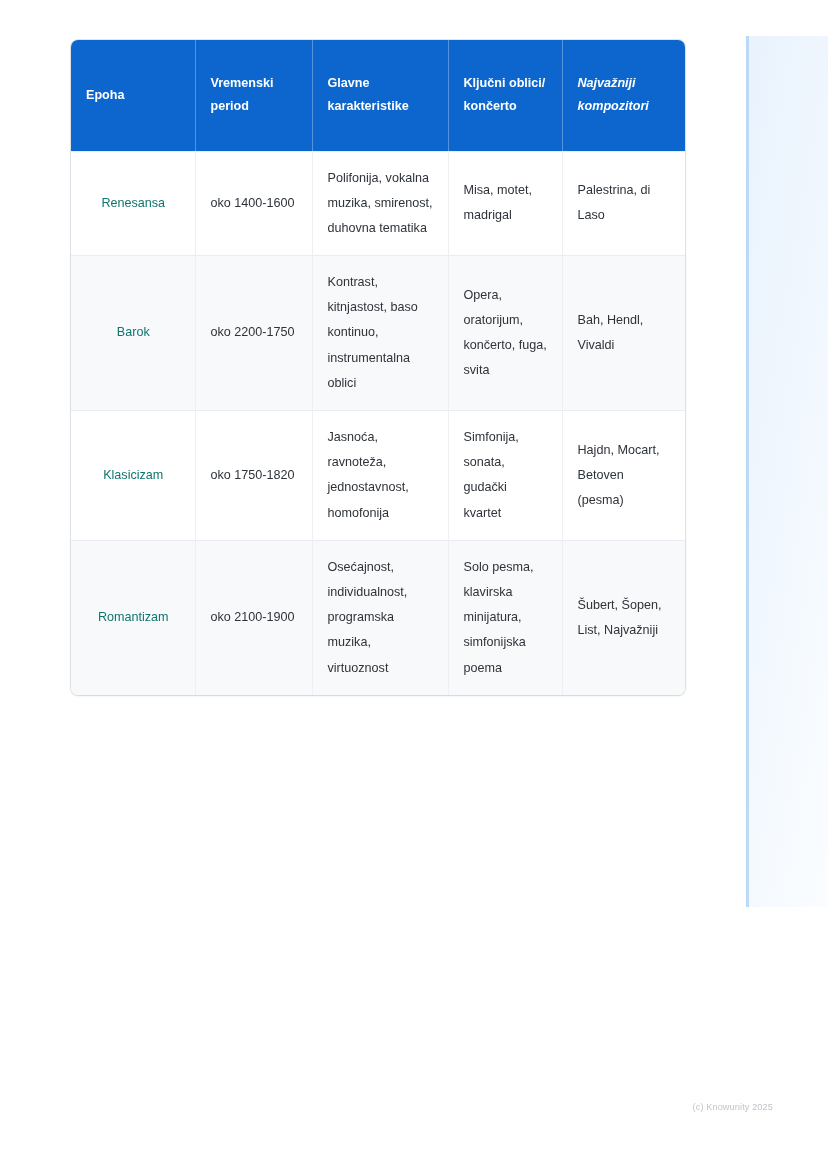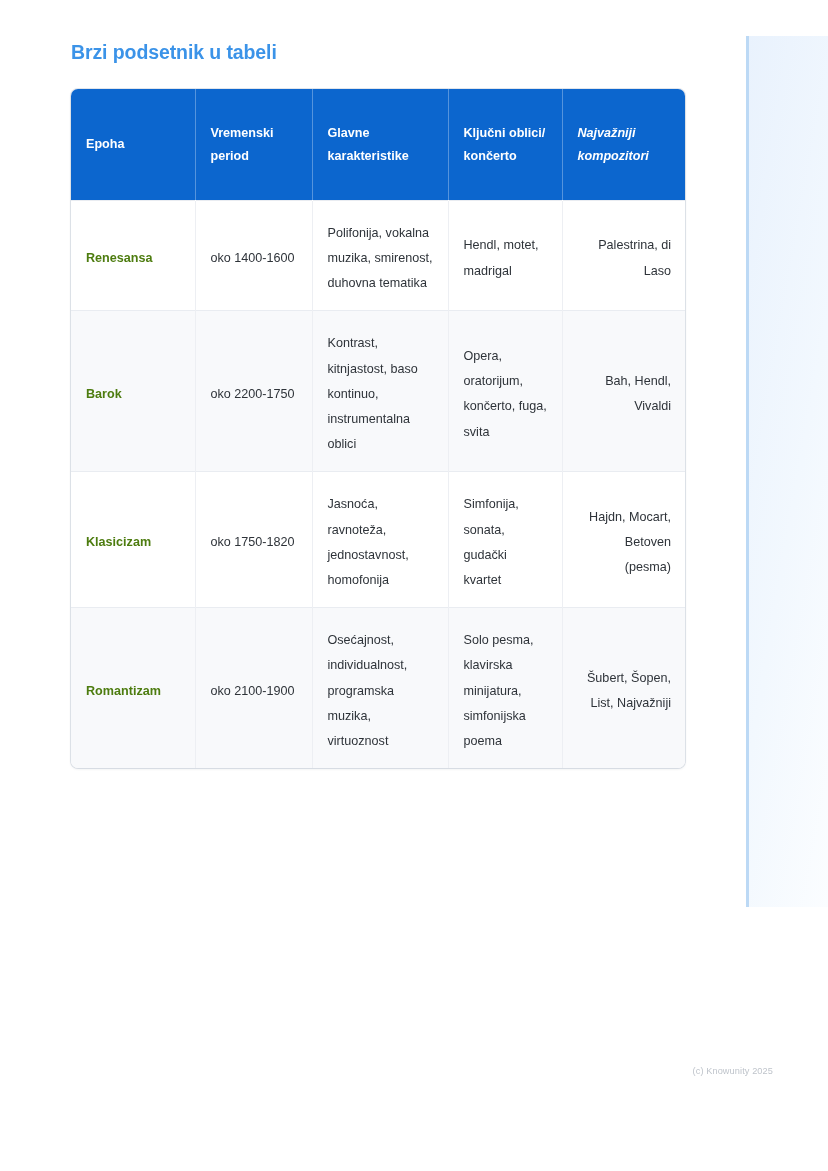--- a/index.html
+++ b/index.html
@@ -54,21 +54,20 @@
   }
 
   
   .table-wrap {
     width: 614px;
     border-radius: 7px;
     overflow: hidden;
     box-shadow: 0 1px 3px rgba(15, 30, 60, 0.09),
                 0 0 0 1px rgba(225, 229, 236, 0.9);
     background: #ffffff;
-    margin-top: 25px;
   }
 
   table.reference-table {
     border-collapse: collapse;
     width: 100%;
     table-layout: fixed;
   }
 
   table.reference-table thead th {
     background: #0c66ce;
@@ -85,72 +84,71 @@
   }
   table.reference-table thead th:last-child {
     border-right: none;
     font-style: italic;
   }
 
   table.reference-table tbody td {
     font-size: 12.6px;
     color: #2e3339;
     vertical-align: middle;
-    padding: 20px 14px 14px 15px;
+    padding: 14px 14px 14px 15px;
     line-height: 2.0;
     border-right: 1px solid #edeff3;
     border-top: 1px solid #e9ecf1;
     box-sizing: border-box;
     word-wrap: break-word;
   }
   table.reference-table tbody td:last-child {
     border-right: none;
-    text-align: right;
   }
 
   table.reference-table tbody td.era-cell {
-    font-weight: bold;
-    color: #4d7c0f;
+    font-weight: normal;
+    color: #0f766e;
+    text-align: center;
   }
 
   table.reference-table tbody tr.alt td {
     background: #f8f9fb;
   }
   table.reference-table tbody tr:not(.alt) td {
     background: #ffffff;
   }
 
   
   col.c0 { width: 124px; }
   col.c1 { width: 117px; }
   col.c2 { width: 136px; }
   col.c3 { width: 114px; }
   col.c4 { width: 123px; }
 
   
   .footer-credit {
     position: absolute;
     right: 55px;
-    top: 1066px;
+    top: 1102px;
     font-size: 9.2px;
     color: #bfc4cb;
     letter-spacing: 0.1px;
     white-space: nowrap;
   }
 </style>
 </head>
 <body>
 
 <div class="page">
 
   <div class="side-panel"></div>
 
   <div class="content">
 
-    <h1 class="page-title">Brzi podsetnik u tabeli</h1>
 
     <div class="table-wrap">
       <table class="reference-table">
         <colgroup>
           <col class="c0">
             <col class="c1">
             <col class="c2">
             <col class="c3">
             <col class="c4">
         </colgroup>
@@ -161,21 +159,21 @@
             <th>Glavne karakteristike</th>
             <th>Ključni oblici/ končerto</th>
             <th>Najvažniji kompozitori</th>
           </tr>
         </thead>
         <tbody>
           <tr>
             <td class="era-cell">Renesansa</td>
             <td>oko 1400-1600</td>
             <td>Polifonija, vokalna muzika, smirenost, duhovna tematika</td>
-            <td>Hendl, motet, madrigal</td>
+            <td>Misa, motet, madrigal</td>
             <td>Palestrina, di Laso</td>
           </tr>
           <tr class="alt">
             <td class="era-cell">Barok</td>
             <td>oko 2200-1750</td>
             <td>Kontrast, kitnjastost, baso kontinuo, instrumentalna oblici</td>
             <td>Opera, oratorijum, končerto, fuga, svita</td>
             <td>Bah, Hendl, Vivaldi</td>
           </tr>
           <tr>

